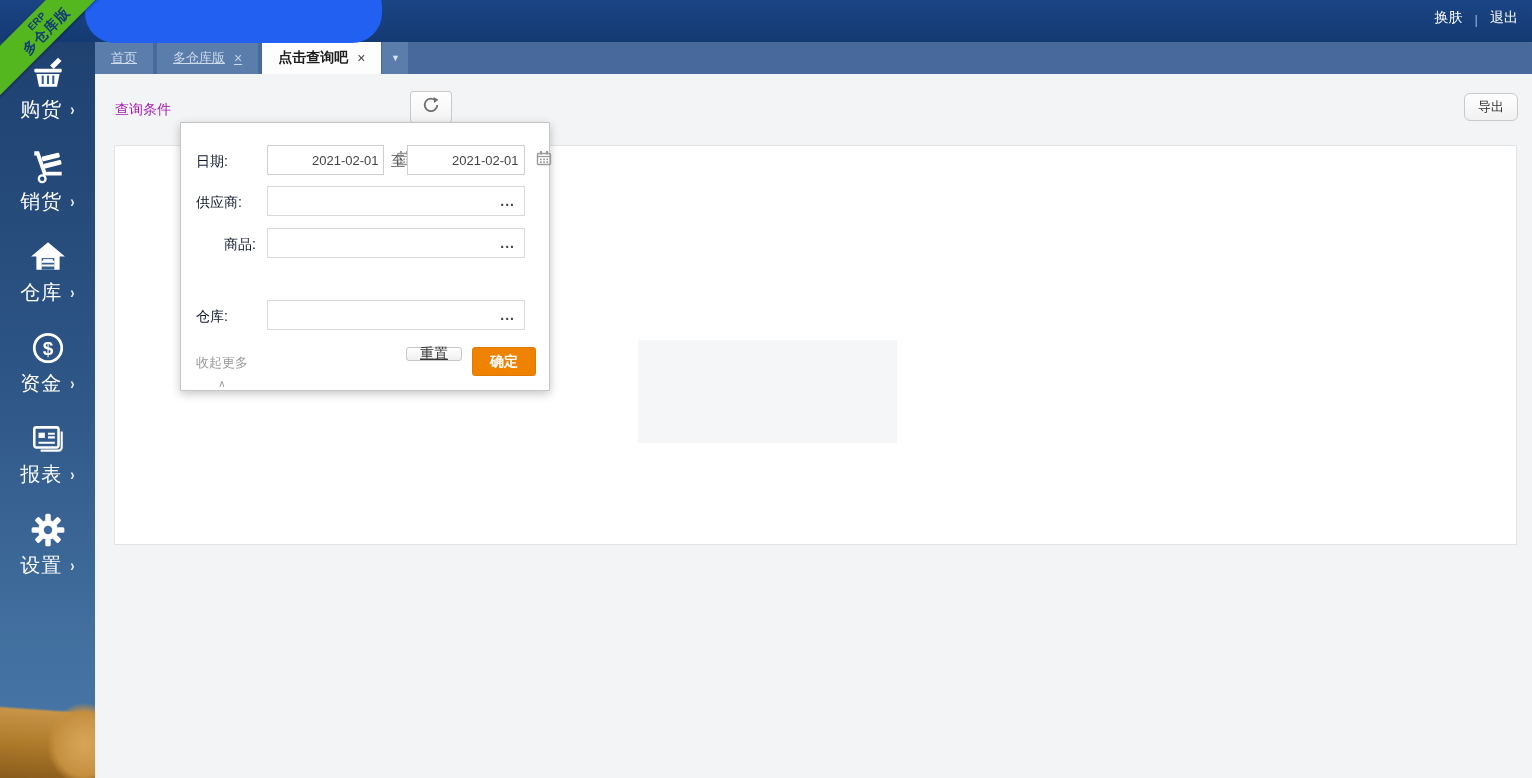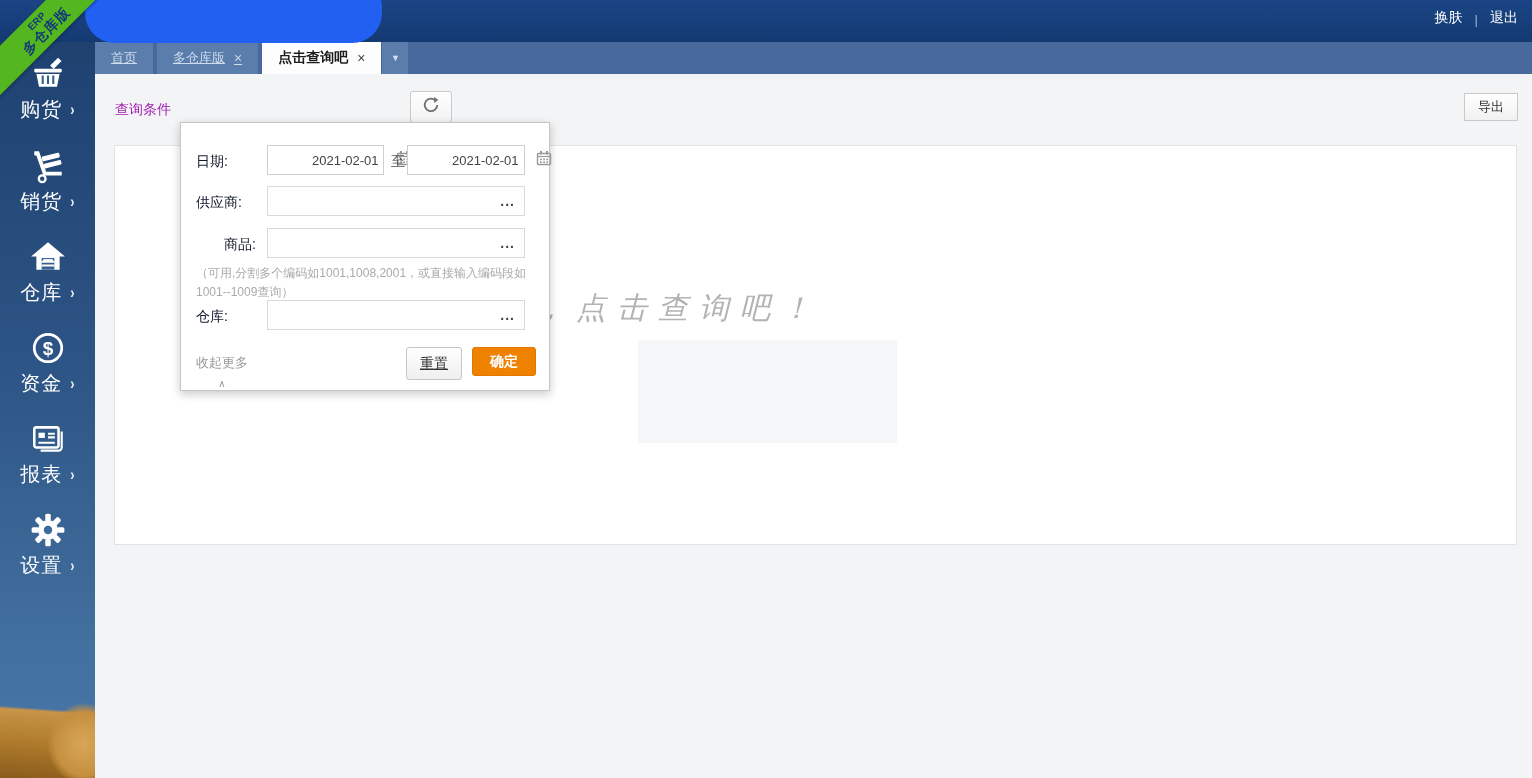--- a/index.html
+++ b/index.html
@@ -61,41 +61,41 @@
   .query-label { position:absolute; left:20px; top:27px; font-size:14px; color:#a21caf; }
   .range-trigger { position:absolute; left:85px; top:18px; width:218px; height:30px;
     background:linear-gradient(180deg,#efefef,#e4e4e4); border:1px solid #bfbfbf;
     display:flex; align-items:center; justify-content:space-between; padding:0 10px 0 14px; cursor:pointer; }
   .range-trigger .txt { font-size:14px; font-weight:bold; color:#333; letter-spacing:.5px; }
   .range-trigger .caret { font-size:9px; color:#8a8a8a; }
   .refresh-btn { position:absolute; left:315px; top:17px; width:42px; height:32px;
     background:linear-gradient(180deg,#fff,#f3f3f3); border:1px solid #c9c9c9; border-radius:3px;
     display:flex; align-items:center; justify-content:center; cursor:pointer; }
   .export-btn { position:absolute; right:14px; top:19px; width:54px; height:28px;
-    background:linear-gradient(180deg,#fff,#f1f1f1); border:1px solid #c9c9c9; border-radius:0;
+    background:linear-gradient(180deg,#fff,#f1f1f1); border:1px solid #c9c9c9; border-radius:6px;
     font-size:13px; color:#333; display:flex; align-items:center; justify-content:center; cursor:pointer; }
 
   
   .filter-panel { position:absolute; left:85px; top:48px; width:370px; height:269px; background:#fff;
     border:1px solid #c6c6c6; box-shadow:0 3px 9px rgba(0,0,0,.22); z-index:60; }
   .f-label { position:absolute; left:15px; font-size:14px; color:#0f172a; }
   .date-box { position:absolute; height:30px; border:1px solid #cfcfcf; background:#fff;
     display:flex; align-items:center; padding:0 6px 0 8px; }
   .date-box input { border:none; outline:none; width:84px; font-size:13px; color:#444;
     font-family:"Liberation Sans",sans-serif; background:transparent;margin-left:36px; }
   .to-label { position:absolute; left:210px; top:30px; font-size:14px; color:#555; }
   .input-box { position:absolute; left:86px; width:258px; height:30px; border:1px solid #d9d9d9; background:#fff;
     display:flex; align-items:center; padding:0 9px 0 8px; }
   .input-box input { flex:1; border:none; outline:none; font-size:13px; color:#444; background:transparent;
     font-family:"Liberation Sans",sans-serif; }
   .ellipsis { font-size:14px; font-weight:bold; color:#444; line-height:10px; cursor:pointer; letter-spacing:1px; }
   .hint { position:absolute; left:15px; top:141px; width:344px; font-size:12px; color:#aaa; line-height:19px; }
   .collapse-link { position:absolute; left:15px; top:231px; font-size:13px; color:#999; cursor:pointer; display:flex; gap:6px; align-items:center;flex-direction:column; }
   .collapse-link .caret { font-size:10px; color:#999; }
-  .reset-btn { position:absolute; left:225px; top:224px; width:56px; height:33px;
+  .reset-btn { position:absolute; left:225px; top:224px; width:56px; height:14px;
     background:linear-gradient(180deg,#fff,#efefef); border:1px solid #c6c6c6; border-radius:3px;
     font-size:14px; color:#333; display:flex; align-items:center; justify-content:center; cursor:pointer;text-decoration:underline; }
   .confirm-btn { position:absolute; left:291px; top:224px; width:64px; height:29px;
     background:#ef8201; border:1px solid #df7900; border-radius:3px;
     font-size:14px; font-weight:bold; color:#fff; display:flex; align-items:center; justify-content:center; cursor:pointer; }
 </style>
 </head>
 <body>
 
 <div class="topbar">
@@ -221,21 +221,20 @@
     <span class="x">×</span>
   </div>
   <div class="tab-more">
     <span>▼</span>
   </div>
 </div>
 
 <div class="content">
 
   <div class="main-panel">
-    <div class="watermark">，点击查询吧！</div>
     <div class="placeholder-box"></div>
   </div>
 
   <span class="query-label">查询条件</span>
 
 
   <div class="refresh-btn">
     <span>
       <svg width="18" height="18" viewBox="0 0 20 20">
           <path d="M15.5 5.5 A7 7 0 1 0 17 10" fill="none" stroke="#6f6f6f" stroke-width="2"></path>
@@ -295,21 +294,20 @@
       <input type="text" value="" style="">
       <span class="ellipsis">...</span>
     </div>
 
     <span class="f-label" style="top:113px;margin-left:28px;">商品:</span>
     <div class="input-box" style="top:105px;">
       <input type="text" value="" style="">
       <span class="ellipsis">...</span>
     </div>
 
-    <div class="hint">（可用,分割多个编码如1001,1008,2001，或直接输入编码段如1001--1009查询）</div>
 
     <span class="f-label" style="top:185px;">仓库:</span>
     <div class="input-box" style="top:177px;">
       <input type="text" value="" style="">
       <span class="ellipsis">...</span>
     </div>
 
     <div class="collapse-link">
       <span>收起更多</span>
       <span class="caret">∧</span>

